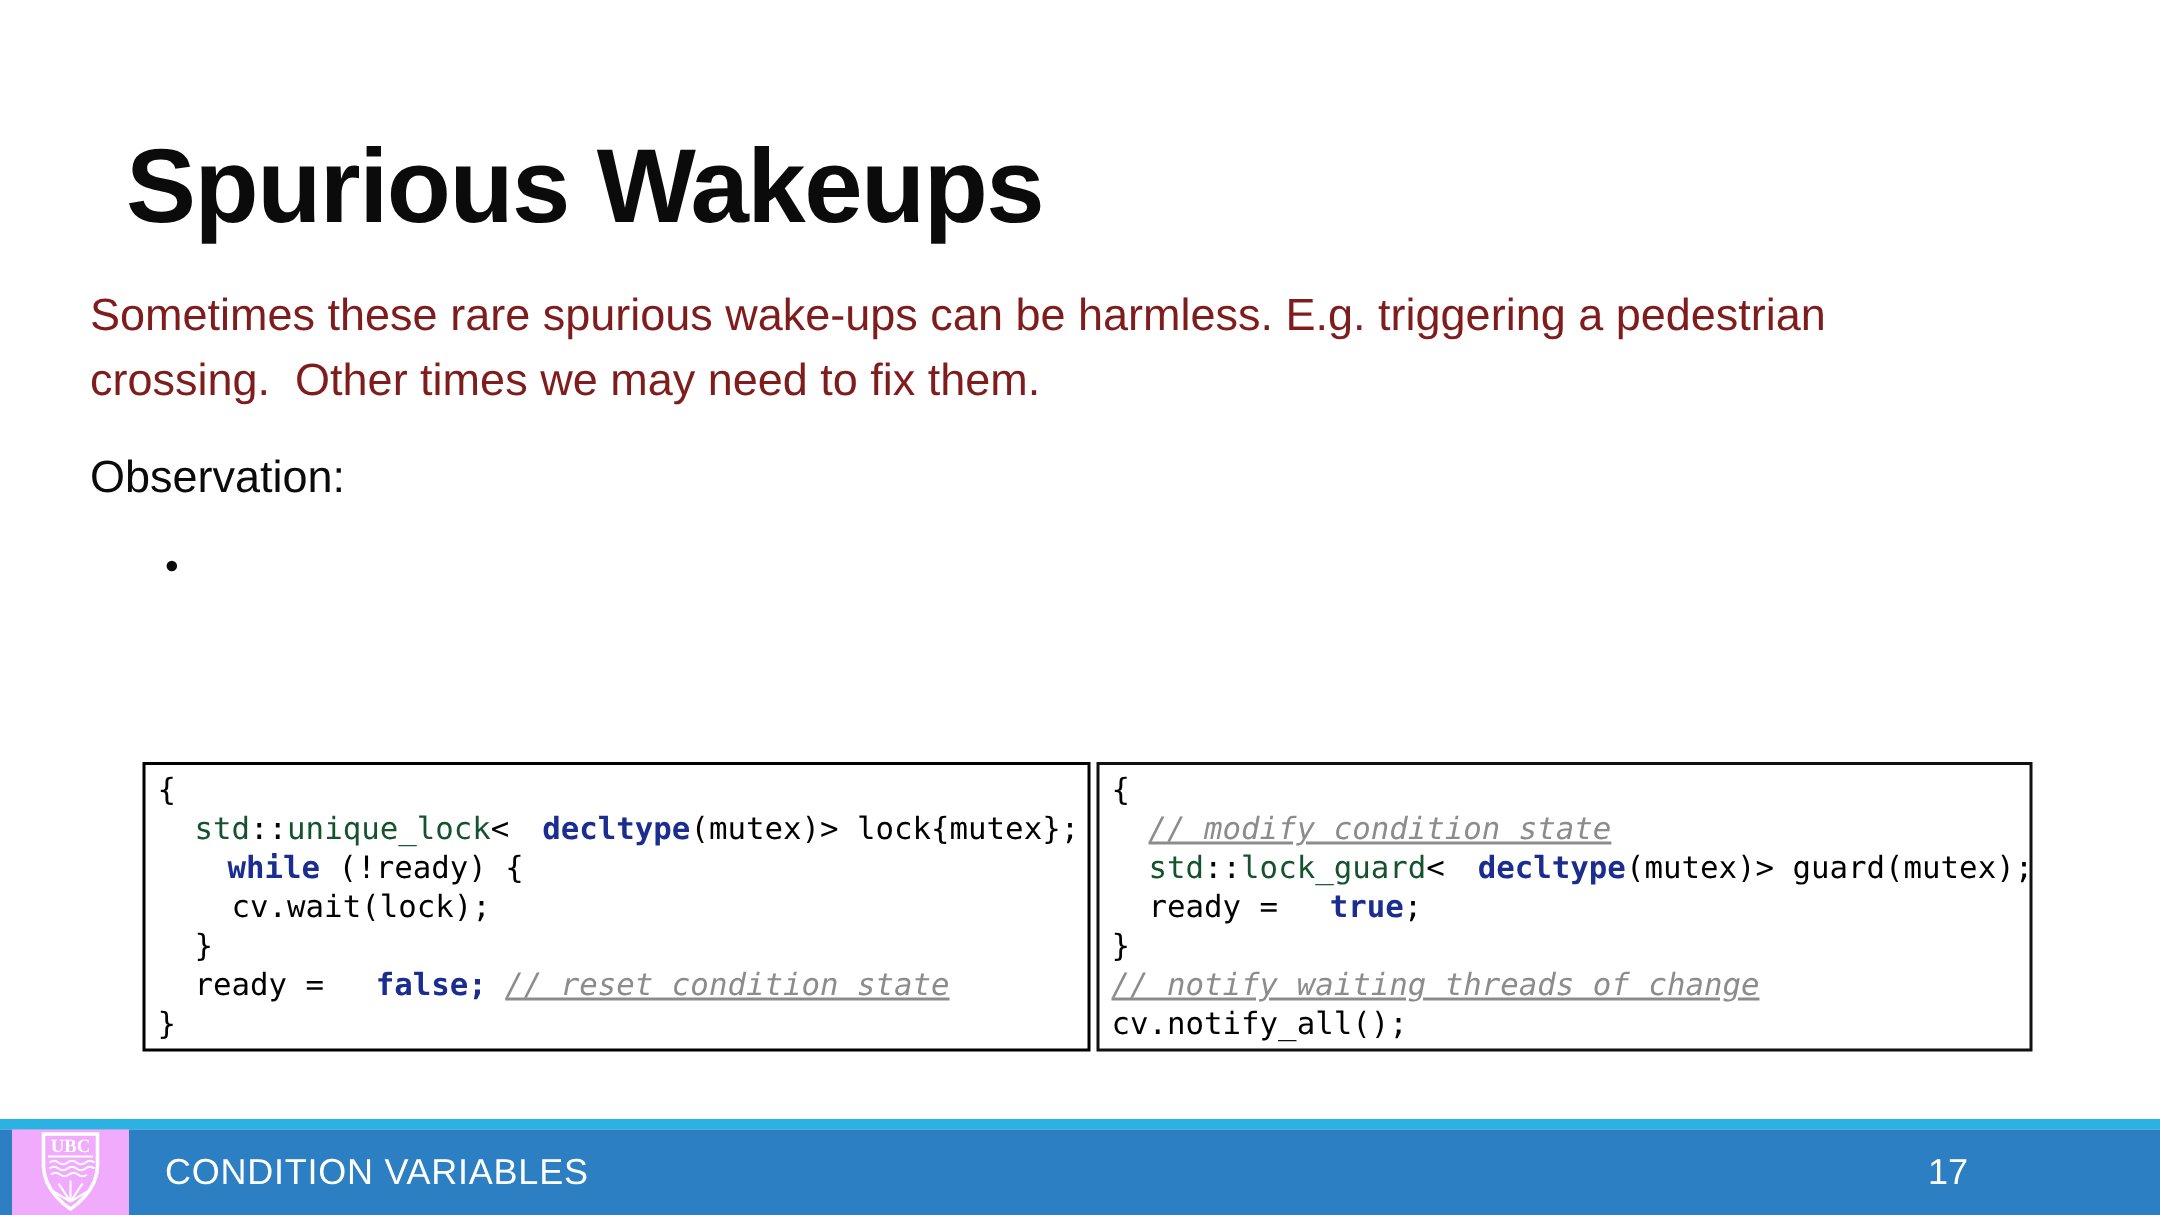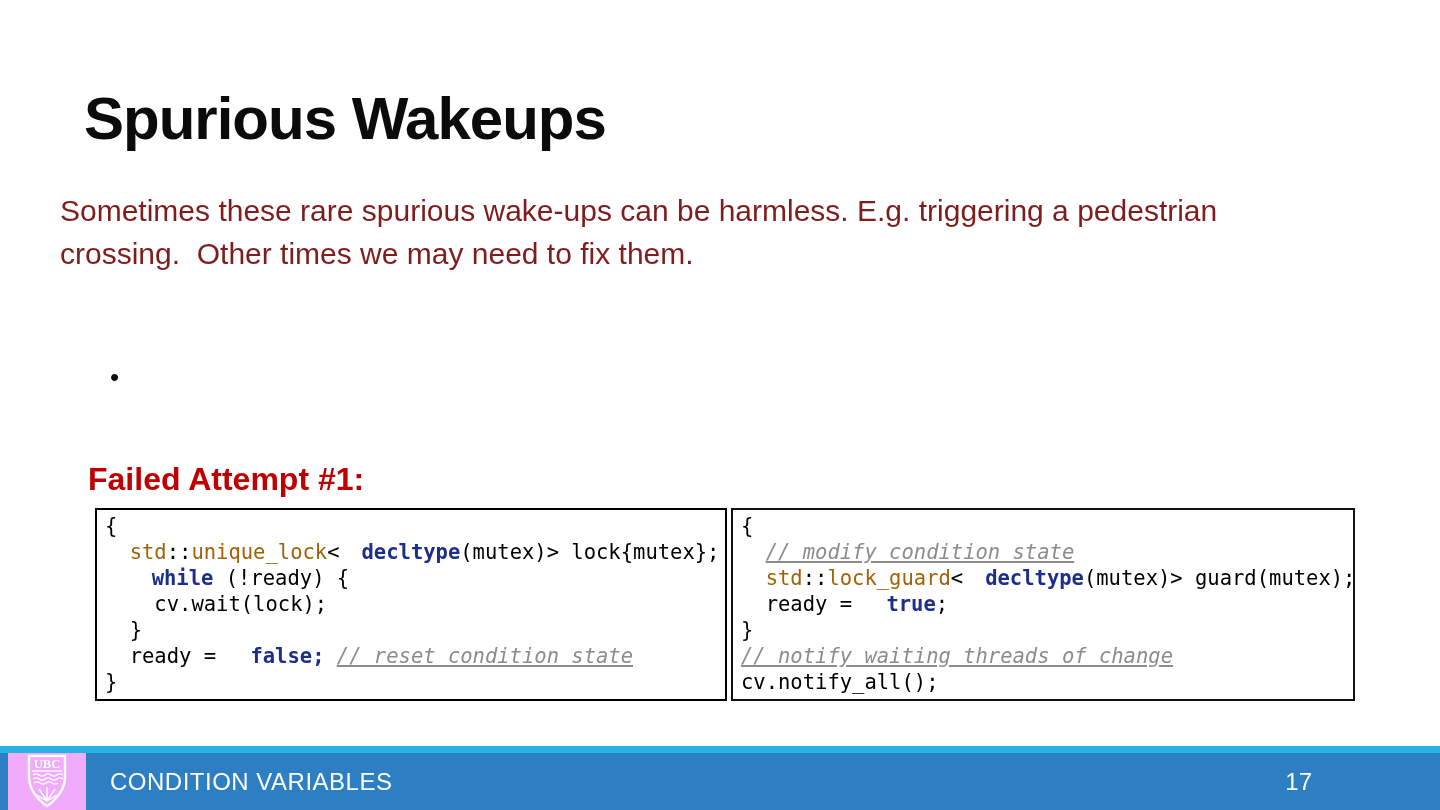--- a/index.html
+++ b/index.html
@@ -10,21 +10,21 @@
     background: #ffffff;
     font-family: "Liberation Sans", sans-serif;
     overflow: hidden;
     color: #000;
   }
   .title {
     position: absolute;
     left: 84px;
     top: 84px;
     margin: 0;
-    font-size: 60px;
+    font-size: 70px;
     font-weight: 700;
     letter-spacing: -1px;
     color: #0b0b0b;
   }
   .para {
     position: absolute;
     left: 60px;
     top: 189px;
     margin: 0;
     width: 1310px;
@@ -78,21 +78,21 @@
     font-family: "DejaVu Sans Mono", "Liberation Mono", monospace;
     font-size: 20.5px;
     line-height: 26px;
     padding: 3px 8px 4px 8px;
     white-space: pre;
     color: #000;
   }
   .code-box.left  { width: 632px; border: 2px solid #000; }
   .code-box.right { width: 624px; border: 2px solid #111; }
   .code-line { white-space: pre; }
-  .tok-t { color: #a16207; }
+  .tok-t { color: #14532d; }
   .tok-k { color: #1b2d8e; font-weight: bold; margin-left: 22px; }
   .tok-c { color: #8c8c8c; font-style: italic; text-decoration: underline; }
 
   .footer-strip {
     position: absolute;
     left: 0; top: 746px;
     width: 1440px; height: 7px;
     background: #29b2e2;
   }
   .footer-bar {
@@ -132,26 +132,26 @@
 </head>
 <body>
 
 <div class="slide">
 
   <h1 class="title">Spurious Wakeups</h1>
 
   <p class="para">Sometimes these rare spurious wake-ups can be harmless. E.g. triggering a pedestrian
 crossing.  Other times we may need to fix them.</p>
 
+  <p class="observation">Observation:</p>
 
   <div class="bullet-row">
     <span class="bullet-dot">•</span>
   </div>
 
-  <h2 class="failed-heading">Failed Attempt #1:</h2>
 
   <div class="code-row">
     <div class="code-box left"><div class="code-line"><span>{</span></div><div class="code-line"><span>  </span><span class="tok-t">std</span><span>::</span><span class="tok-t">unique_lock</span><span>&lt;</span><span class="tok-k">decltype</span><span>(mutex)&gt; lock{mutex};</span></div><div class="code-line"><span>  </span><span class="tok-k">while</span><span> (!ready) {</span></div><div class="code-line"><span>    cv.wait(lock);</span></div><div class="code-line"><span>  }</span></div><div class="code-line"><span>  ready = </span><span class="tok-k">false;</span><span> </span><span class="tok-c">// reset condition state</span></div><div class="code-line"><span>}</span></div></div>
     <div class="code-box right"><div class="code-line"><span>{</span></div><div class="code-line"><span>  </span><span class="tok-c">// modify condition state</span></div><div class="code-line"><span>  </span><span class="tok-t">std</span><span>::</span><span class="tok-t">lock_guard</span><span>&lt;</span><span class="tok-k">decltype</span><span>(mutex)&gt; guard(mutex);</span></div><div class="code-line"><span>  ready = </span><span class="tok-k">true</span><span>;</span></div><div class="code-line"><span>}</span></div><div class="code-line"><span class="tok-c">// notify waiting threads of change</span></div><div class="code-line"><span>cv.notify_all();</span></div></div>
   </div>
 
   <div class="footer-strip"></div>
 
   <div class="footer-bar">
     <div class="logo-square">

